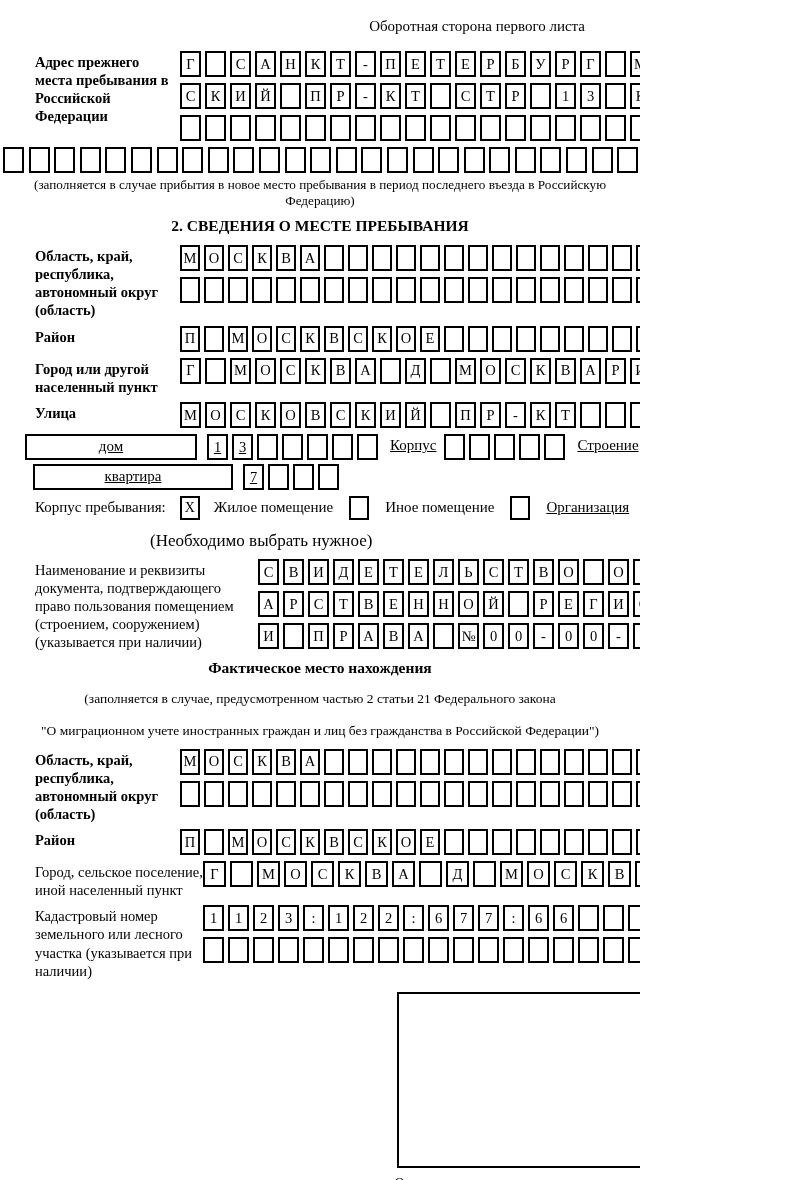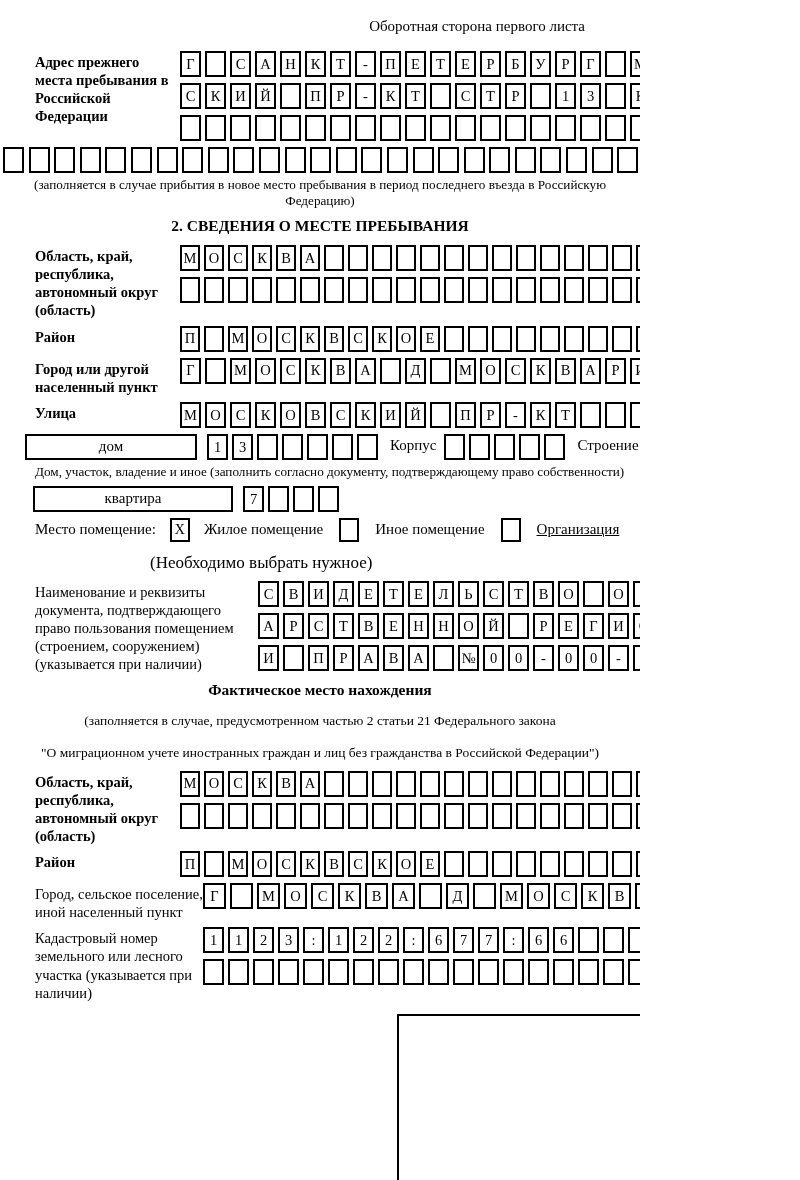--- a/index.html
+++ b/index.html
@@ -26,21 +26,21 @@
   .fullrow{display:flex;gap:4.6px;margin:0 2px 4px 3px;}
   .note-c{font-size:13.2px;text-align:center;margin:2px 12px 4px 12px;}
   .note-l{font-size:13.2px;margin:1px 8px 6px 35px;}
   .sect-title{font-weight:bold;text-align:center;font-size:15.5px;margin:8px 0 10px 0;}
   .widebox{
     flex:none;border:2px solid #000;box-sizing:border-box;height:26px;
     display:flex;align-items:center;justify-content:center;font-size:15px;background:#fff;
   }
   .housebox{width:172px;margin-left:25px;}
   .aptbox{width:200px;margin-left:33px;}
-  .houserow{display:flex;align-items:flex-start;margin:4px 6px 4px 0;}
+  .houserow{display:flex;align-items:flex-start;margin:4px 6px 4px 0;text-decoration:underline;}
   .inline-lbl{font-size:15px;margin:3px 8px 0 12px;white-space:nowrap;}
   .gap10{margin-left:10px;}
   .stayrow{display:flex;align-items:center;margin:6px 6px 2px 35px;font-size:15px;}
   .checkbox{
     flex:none;width:20px;height:24px;border:2px solid #000;box-sizing:border-box;
     display:flex;align-items:center;justify-content:center;font-size:14px;background:#fff;
   }
   .stay-note{font-size:17px;margin:11px 0 8px 150px;width:260px;text-align:left;}
   .sp1{margin-left:14px;} .sp2{margin-left:16px;} .sp3{margin-left:16px;text-decoration:underline;}
   .sub-c{text-align:center;font-size:13.5px;line-height:1.45;margin:12px 40px;}
@@ -354,34 +354,33 @@
         <div class="cell"></div>
       </div>
     <span class="inline-lbl">Строение</span>
     <div class="boxrow cw21">
         <div class="cell">1</div>
         <div class="cell"></div>
         <div class="cell"></div>
         <div class="cell"></div>
       </div>
   </div>
-  <div class="note-l">Дом, участок, владение и иное (заполнить согласно документу, подтверждающему право собственности)</div>
 
   <div class="houserow">
     <div class="widebox aptbox">квартира</div>
     <div class="boxrow cw21 gap10">
         <div class="cell">7</div>
         <div class="cell"></div>
         <div class="cell"></div>
         <div class="cell"></div>
       </div>
   </div>
 
   <div class="stayrow">
-    <span>Место помещение:</span>
+    <span>Корпус пребывания:</span>
     <span class="checkbox sp1">X</span>
     <span class="sp1">Жилое помещение</span>
     <span class="checkbox sp2"></span>
     <span class="sp2">Иное помещение</span>
     <span class="checkbox sp3"></span>
     <span class="sp3">Организация</span>
   </div>
   <div class="stay-note">(Необходимо выбрать нужное)</div>
 
   <div class="frow">

